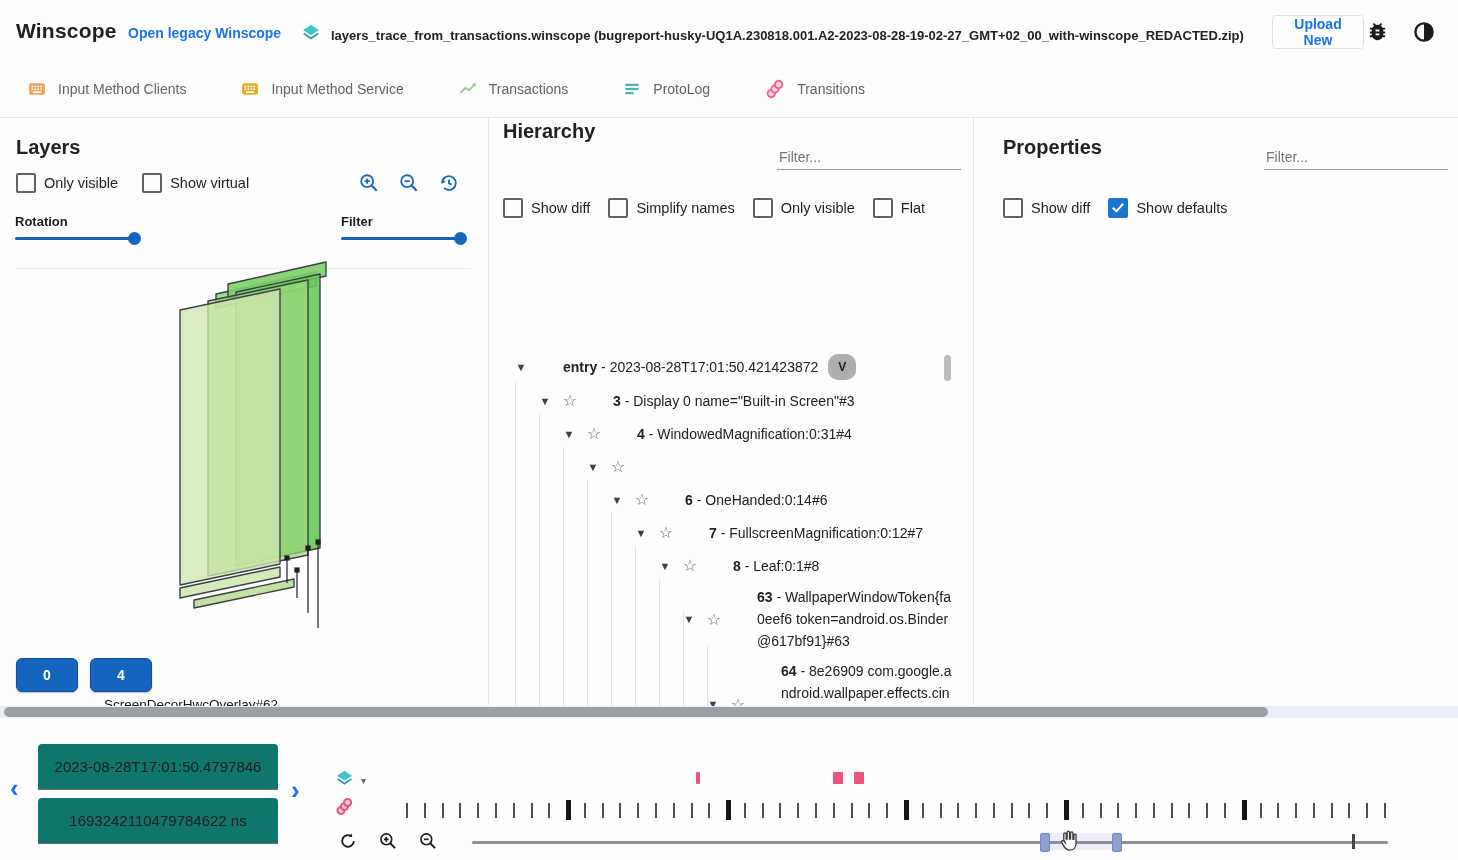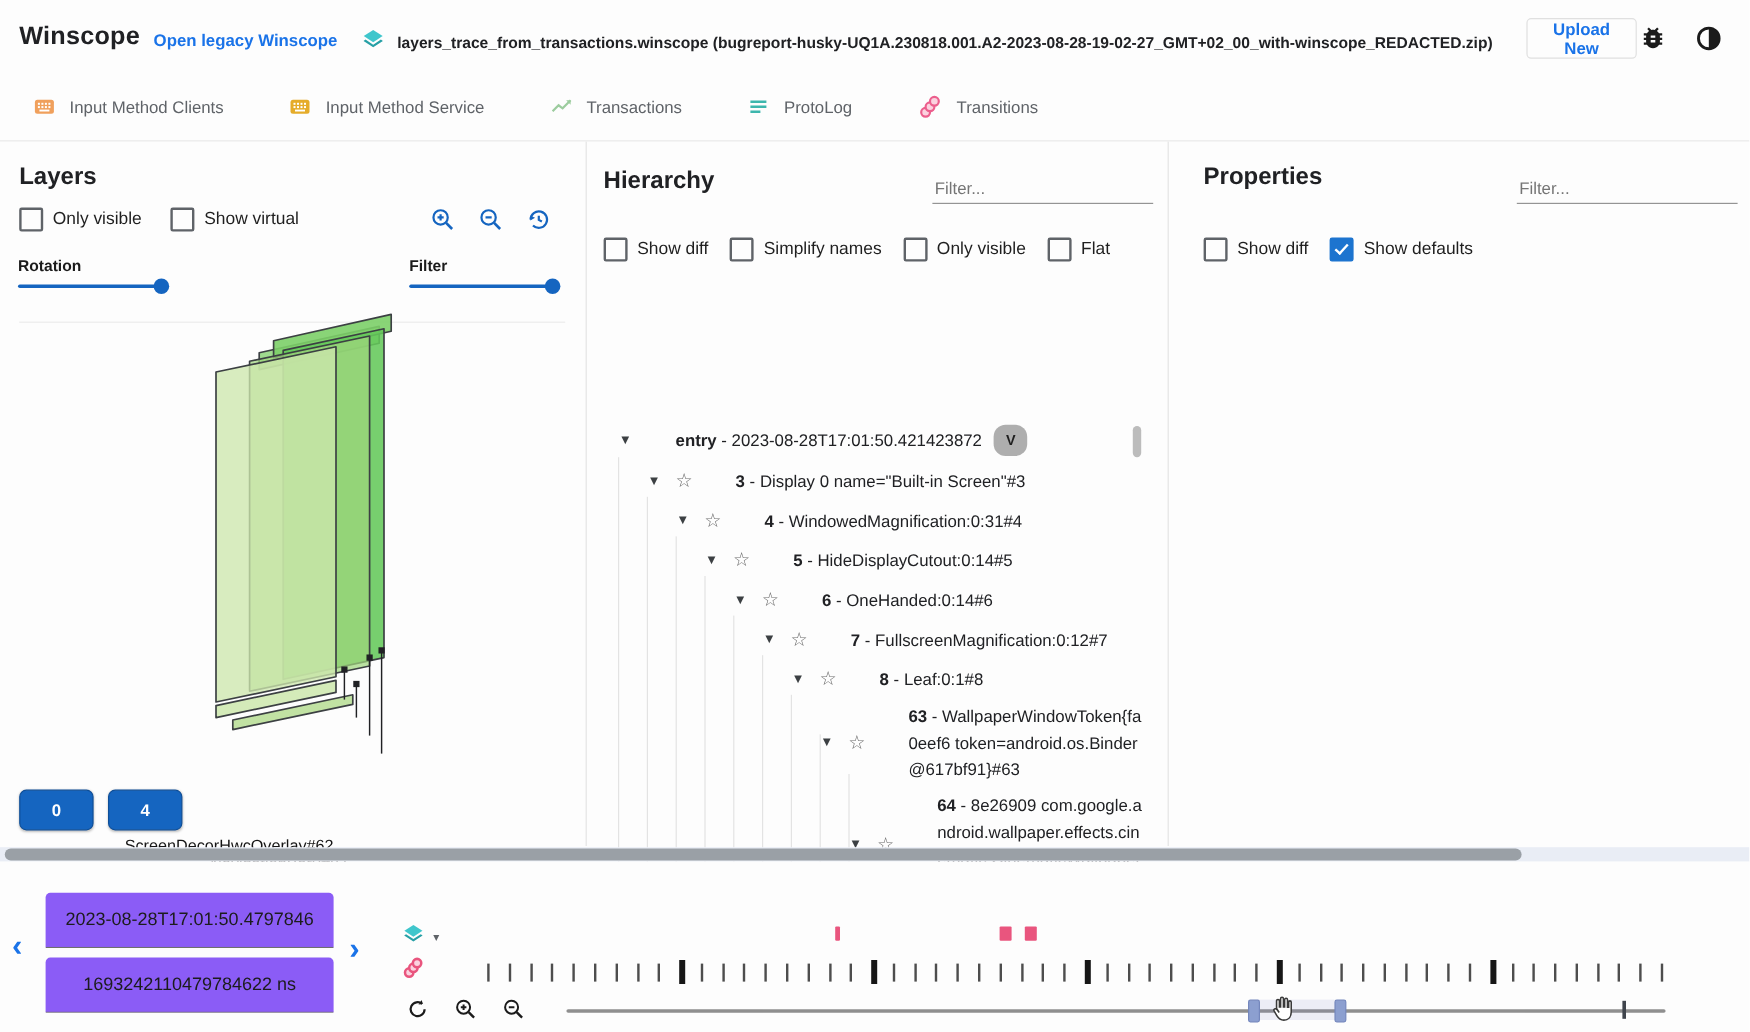--- a/index.html
+++ b/index.html
@@ -52,21 +52,21 @@
   .guide{position:absolute;width:1px;background:#e3e3e3;}
   .vscroll{position:absolute;left:944px;top:237px;width:7px;height:26px;background:#bcbcbc;border-radius:4px;cursor:pointer;}
 
   
   .hscroll{position:absolute;left:0;top:706px;width:1458px;height:12px;background:#e9edf5;}
   .hscroll .thumb{position:absolute;left:4px;top:1px;width:1264px;height:10px;background:#9aa0a6;border-radius:5px;cursor:pointer;}
 
   
   .timeline{position:absolute;left:0;top:718px;width:1458px;height:142px;background:#fdfdfd;}
   .nav-chevron{position:absolute;font-size:26px;font-weight:700;color:#1a73e8;cursor:pointer;line-height:20px;}
-  .ts-field{position:absolute;left:38px;width:240px;height:45px;background:#8b5cf6;border-bottom:1px solid #6f6f6f;border-radius:4px 4px 0 0;display:flex;align-items:center;justify-content:center;font-size:15px;color:#1c1c1c;}
+  .ts-field{position:absolute;left:38px;width:240px;height:45px;background:#0f766e;border-bottom:1px solid #6f6f6f;border-radius:4px 4px 0 0;display:flex;align-items:center;justify-content:center;font-size:15px;color:#1c1c1c;}
   .tl-icon{position:absolute;cursor:pointer;}
   .tick{position:absolute;background:#4d4d4d;}
   .tick.bold{background:#161616;}
   .marker{position:absolute;background:#e9557e;border-radius:1px;cursor:pointer;}
   .sl-track{position:absolute;left:472px;top:841px;width:916px;height:3px;background:#8f8f8f;border-radius:2px;}
   .sl-range{position:absolute;top:833px;height:17px;background:rgba(121,134,203,.13);}
   .sl-handle{position:absolute;top:833px;width:8px;height:17px;background:#8c9fd0;border:1px solid #7487bd;border-radius:2px;cursor:ew-resize;}
   .sl-mark{position:absolute;top:834px;width:3px;height:15px;background:#3f444c;}
 </style>
 </head>
@@ -239,21 +239,21 @@
     <div class="layer-labels" id="layer-labels">
         <div style="padding-right: 40px;">ScreenDecorHwcOverlay#62</div>
         <div style="padding-right: 28px;">NavigationBar0#87</div>
         <div style="padding-right: 16px;">StatusBar#91</div>
         <div style="padding-right: 0px;">ssaging.ui.search.ZeroStateSearchActivity#6365</div>
       </div>
 
     <button class="hl-btn" style="left:16px;top:540px">0</button>
     <button class="hl-btn" style="left:90px;top:540px">4</button>
 
-    <div class="panel-title" style="left:503px;top:22px">Hierarchy</div>
+    <div class="panel-title" style="left:503px;top:2px">Hierarchy</div>
     <input class="filter-input" style="left: 777px; top: 27px;" placeholder="Filter...">
 
     <div class="cbrow" style="left:503px;top:80px;gap:18px">
       <label class="cbitem">
         <span class="cb"></span>
         <span class="cblabel">Show diff</span>
       </label>
       <label class="cbitem">
         <span class="cb"></span>
         <span class="cblabel">Simplify names</span>
@@ -279,21 +279,20 @@
           <span class="tlabel"><b>3</b> - Display 0 name="Built-in Screen"#3</span>
         </div>
         <div class="trow" style="padding-left: 54px;">
           <span class="caret">▼</span>
           <span class="star">☆</span>
           <span class="tlabel"><b>4</b> - WindowedMagnification:0:31#4</span>
         </div>
         <div class="trow" style="padding-left: 78px;">
           <span class="caret">▼</span>
           <span class="star">☆</span>
-          <span class="tlabel"><b>5</b> - HideDisplayCutout:0:14#5</span>
         </div>
         <div class="trow" style="padding-left: 102px;">
           <span class="caret">▼</span>
           <span class="star">☆</span>
           <span class="tlabel"><b>6</b> - OneHanded:0:14#6</span>
         </div>
         <div class="trow" style="padding-left: 126px;">
           <span class="caret">▼</span>
           <span class="star">☆</span>
           <span class="tlabel"><b>7</b> - FullscreenMagnification:0:12#7</span>

